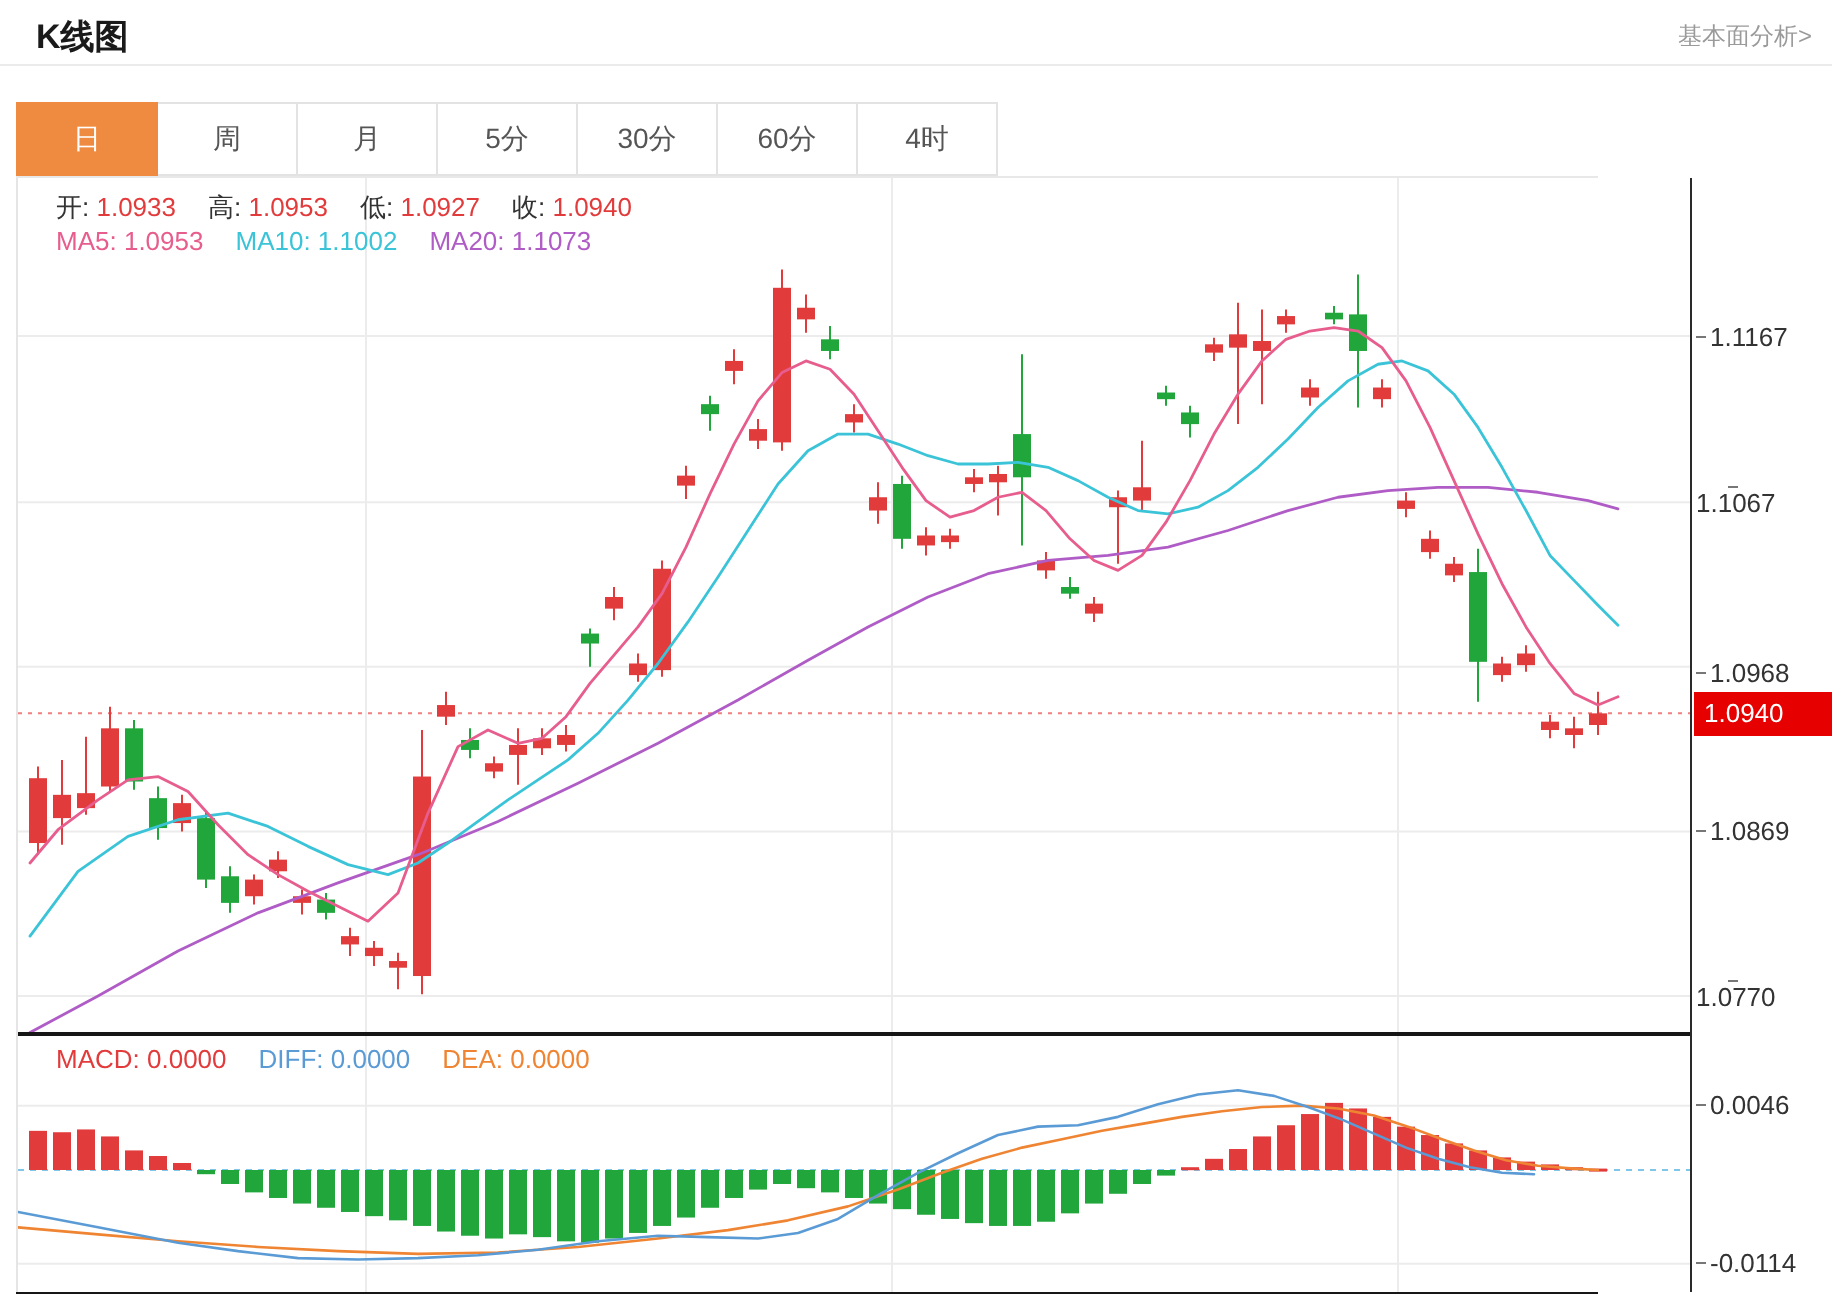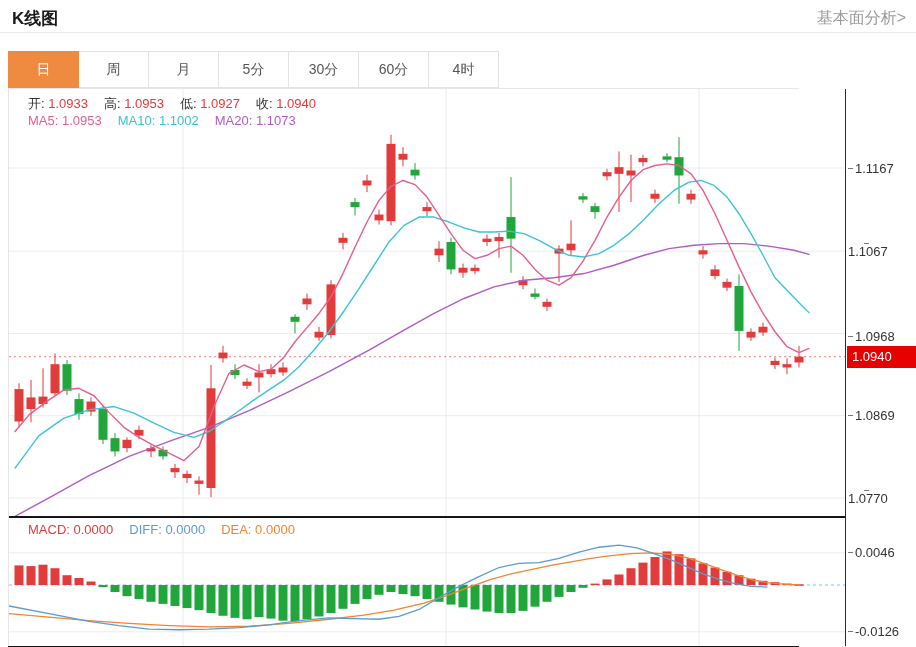--- a/index.html
+++ b/index.html
@@ -1,19 +1,19 @@
 <!DOCTYPE html>
 <html><head>
 <meta charset="utf-8">
 <style>
   html,body{margin:0;padding:0;background:#fff;width:916px;height:647px;overflow:hidden;
     font-family:"Liberation Sans","DejaVu Sans",sans-serif;}
-  .header{display:flex;justify-content:space-between;align-items:center;height:27px;padding:5px 10px 0 12px;}
+  .header{display:flex;justify-content:space-between;align-items:center;height:27px;padding:5px 10px 0 18px;}
   .title{font-size:17px;font-weight:bold;color:#1a1a1a;}
-  .fund-link{font-size:16px;color:#9a9a9a;text-decoration:none;cursor:pointer;}
+  .fund-link{font-size:12px;color:#9a9a9a;text-decoration:none;cursor:pointer;}
   .divider{border-bottom:1px solid #ebebeb;}
   .tabs{display:flex;margin:18px 0 0 8px;}
   .tab{width:69px;height:35px;line-height:35px;text-align:center;border:1px solid #e3e3e3;border-left:none;
     font-size:14px;color:#555;cursor:pointer;background:#fff;box-sizing:content-box;}
   .tab:first-child{border-left:1px solid #e3e3e3;}
   .tab.active{background:#ef8b40;border-color:#ef8b40;color:#fff;}
   .chart-region{position:relative;margin-left:8px;width:791px;height:557px;border-top:1px solid #e8e8e8;
     border-bottom:2px solid #161616;box-sizing:content-box;}
   .plot{position:absolute;left:0;top:0;width:837px;height:557px;border-left:1px solid #e5e5e5;}
   .plot svg{display:block;}
@@ -294,17 +294,17 @@
       <div class="axis-label" style="top: 400.986px; flex-direction: column;">
         <span class="tick"></span>
         <span>1.0770</span>
       </div>
       <div class="axis-label" style="top: 455.832px;">
         <span class="tick"></span>
         <span>0.0046</span>
       </div>
       <div class="axis-label" style="top: 534.853px;">
         <span class="tick"></span>
-        <span>-0.0126</span>
+        <span>-0.0114</span>
       </div>
       <div class="price-tag" style="top: 256.682px; background: rgb(230, 0, 0);">1.0940</div>
     </div>
 </div>
 
 </body></html>

